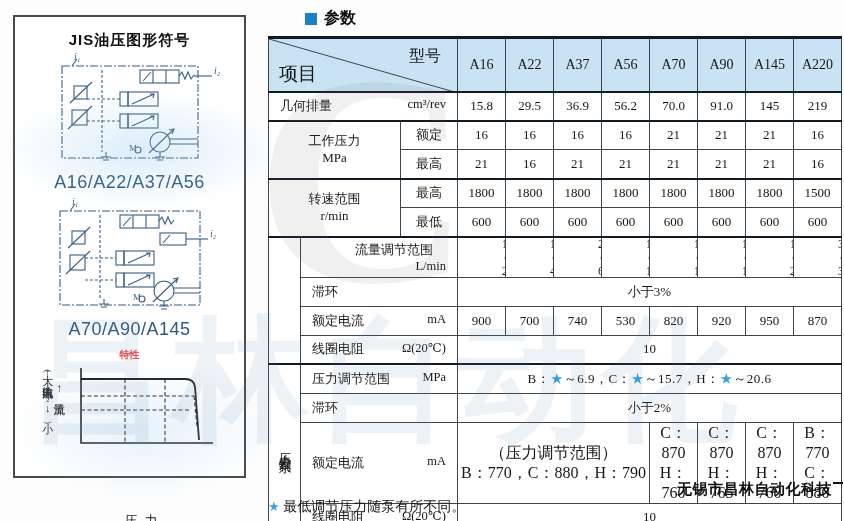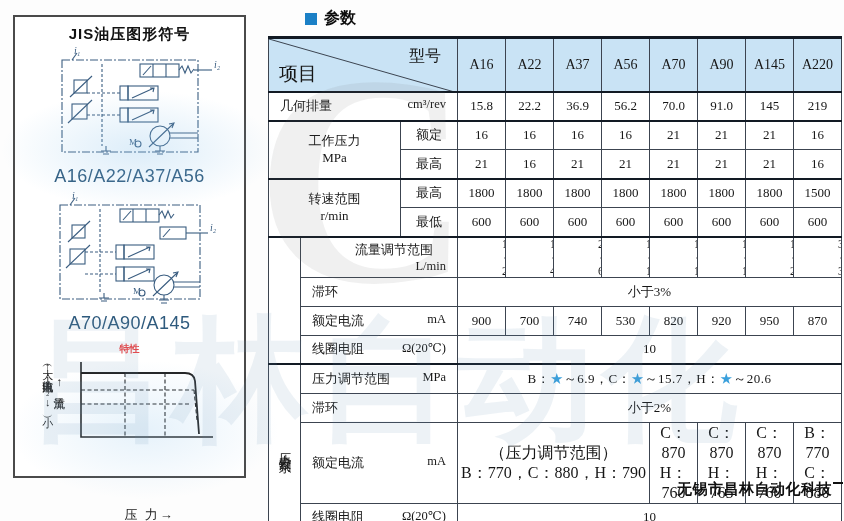--- a/index.html
+++ b/index.html
@@ -2,21 +2,21 @@
 <html><head>
 <meta charset="utf-8">
 <style>
   html,body{margin:0;padding:0;}
   body{background:#e9e9e9;font-family:"Liberation Serif","DejaVu Serif",serif;}
   .page{position:relative;width:844px;height:521px;background:#fdfdfd;overflow:hidden;}
 
   
   .left-panel{position:absolute;left:13px;top:15px;width:233px;height:463px;
     border:2px solid #4a4a4a;background:#fff;box-sizing:border-box;}
-  .panel-title{margin-top:8px;text-align:center;font-family:"Liberation Sans","DejaVu Sans",sans-serif;
+  .panel-title{margin-top:14px;text-align:center;font-family:"Liberation Sans","DejaVu Sans",sans-serif;
     font-weight:bold;font-size:15px;color:#111;letter-spacing:1px;}
   .diag-wrap{text-align:center;margin-top:2px;}
   .diag-label{text-align:center;font-family:"Liberation Sans","DejaVu Sans",sans-serif;
     font-size:18px;color:#2e5a7d;letter-spacing:.5px;margin-top:-2px;}
   .char-title{margin-top:8px;text-align:center;font-family:"Liberation Sans","DejaVu Sans",sans-serif;
     font-weight:bold;font-size:10px;color:#ef4444;}
   .chart-block{display:flex;align-items:flex-start;justify-content:center;margin-top:2px;}
   .v-outer{writing-mode:vertical-rl;text-orientation:upright;font-size:11px;color:#222;
     height:148px;line-height:1;letter-spacing:0px;margin-top:2px;}
   .v-inner{writing-mode:vertical-rl;text-orientation:upright;font-size:11.5px;color:#222;
@@ -236,21 +236,21 @@
       <td>A145</td>
       <td>A220</td>
     </tr>
 
     <tr class="thick">
       <td class="lblu" colspan="3">
         <span class="lab">几何排量</span>
         <span class="unit">cm³/rev</span>
       </td>
       <td>15.8</td>
-      <td>22.2</td>
+      <td>29.5</td>
       <td>36.9</td>
       <td>56.2</td>
       <td>70.0</td>
       <td>91.0</td>
       <td>145</td>
       <td>219</td>
     </tr>
 
     <tr class="thick">
       <td class="lbl-center" colspan="2" rowspan="2">
@@ -399,20 +399,24 @@
       <td colspan="8">10</td>
     </tr>
 
     <tr class="thick last">
       <td colspan="3">专用功率放大器</td>
       <td colspan="8">AME-D2-1010-※-11</td>
     </tr>
   </tbody>
     </table>
 
+  <div class="footnote">
+    <span class="star">★</span>
+    <span>最低调节压力随泵有所不同。</span>
+  </div>
   <div class="company">无锡市昌林自动化科技</div>
 
   <div class="blob blob1"></div>
   <div class="blob blob2"></div>
   <div class="wm wm-c">C</div>
   <div class="wm wm-txt">昌林自动化</div>
 
 </div>
 
 </body></html>

